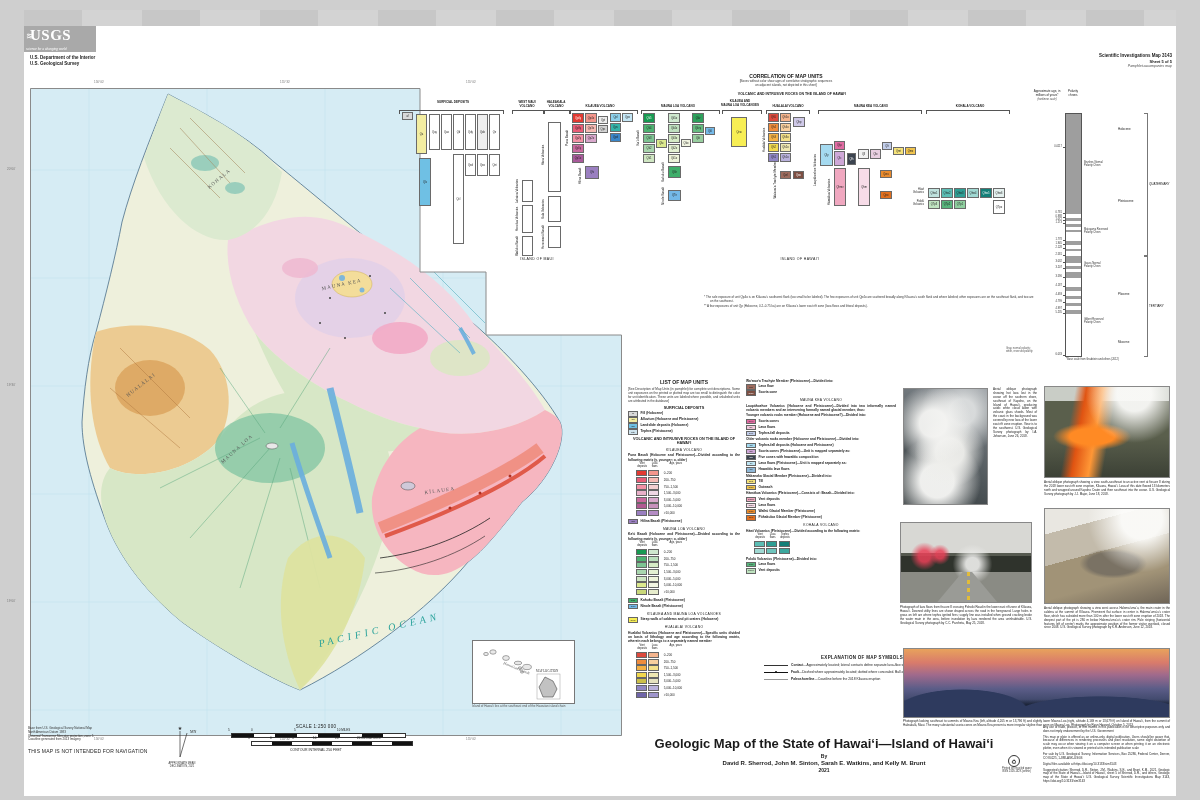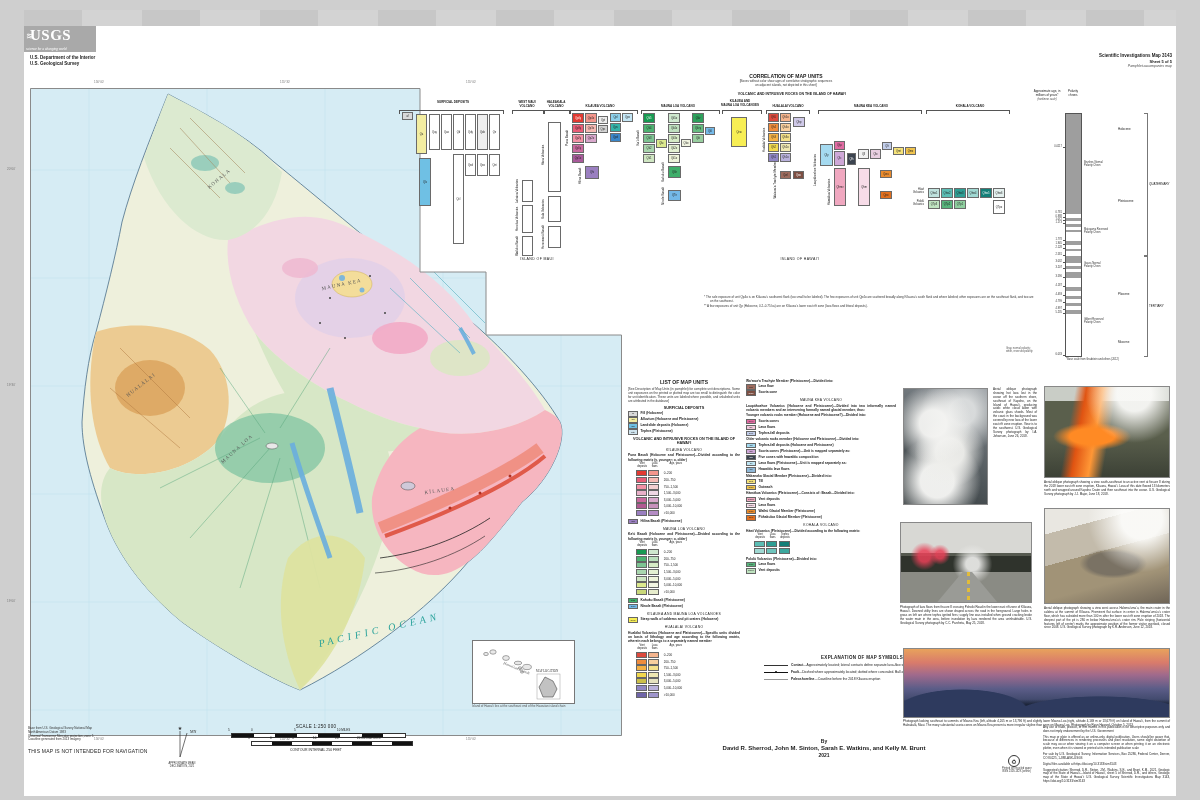--- a/index.html
+++ b/index.html
@@ -767,20 +767,21 @@
   <div class="cap" style="left:1020px;top:597px;width:126px;">Aerial oblique photograph showing a view west across Halema‘uma‘u, the main crater in the caldera at the summit of Kīlauea. Prominent flat surface in center is Halema‘uma‘u’s crater floor, which has subsided more than 100 m after the lower east rift zone eruption of 2018. The deepest part of the pit is 280 m below Halema‘uma‘u’s crater rim. Pale striping (horizontal features left of center) marks the approximate position of the former visitor overlook, closed since 2008. U.S. Geological Survey photograph by K.R. Anderson, June 12, 2018.</div>
 
   <div class="photo" style="left:879px;top:638px;width:267px;height:70px;background:
       radial-gradient(ellipse 42% 55% at 22% 92%,#2e3a5e 0 58%,rgba(46,58,94,0) 60%),
       radial-gradient(ellipse 55% 48% at 74% 98%,#2e3a5e 0 58%,rgba(46,58,94,0) 60%),
       linear-gradient(to top,#0d1422 0 14%,rgba(13,20,34,0) 26%),
       linear-gradient(180deg,#e8a25c 0%,#d97b6b 20%,#a06a8c 38%,#5c5d88 58%,#3c4668 78%,#23304e 100%);"></div>
   <div class="cap" style="left:879px;top:710px;width:267px;">Photograph looking southeast to summits of Mauna Kea (left, altitude 4,205 m or 13,796 ft) and slightly lower Mauna Loa (right, altitude 4,169 m or 13,679 ft) on Island of Hawai‘i, from the summit of Haleakalā, Maui. The many substantial scoria cones on Mauna Kea present a more irregular skyline than seen on Mauna Loa. Photograph by Ryan Howard, October 5, 2013.</div>
 
   <div class="abs" style="left:600px;top:726px;width:400px;text-align:center;">
+    <div class="b" style="font-size:13px;">Geologic Map of the State of Hawai‘i—Island of Hawai‘i</div>
     <div class="t5 b" style="margin-top:2px;">By</div>
     <div class="t6 b">David R. Sherrod, John M. Sinton, Sarah E. Watkins, and Kelly M. Brunt</div>
     <div class="t5 b">2021</div>
   </div>
 
   <div id="basecredits" class="abs" style="left:4px;top:717px;width:130px;">
       <div class="t3" style="color: rgb(51, 51, 51);">Base from U.S. Geological Survey National Map</div>
       <div class="t3" style="color: rgb(51, 51, 51);">North American Datum 1983</div>
       <div class="t3" style="color: rgb(51, 51, 51);">Universal Transverse Mercator projection, zone 5</div>
       <div class="t3" style="color: rgb(51, 51, 51);">Coastline generated from 2013 imagery</div>

